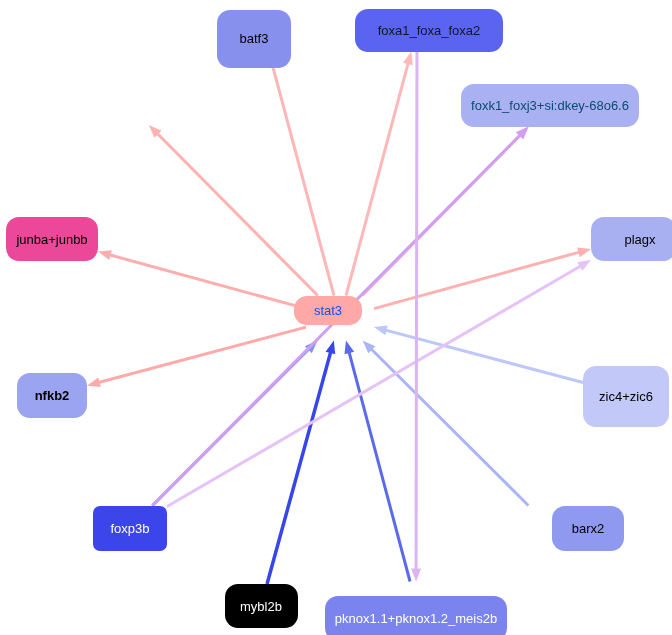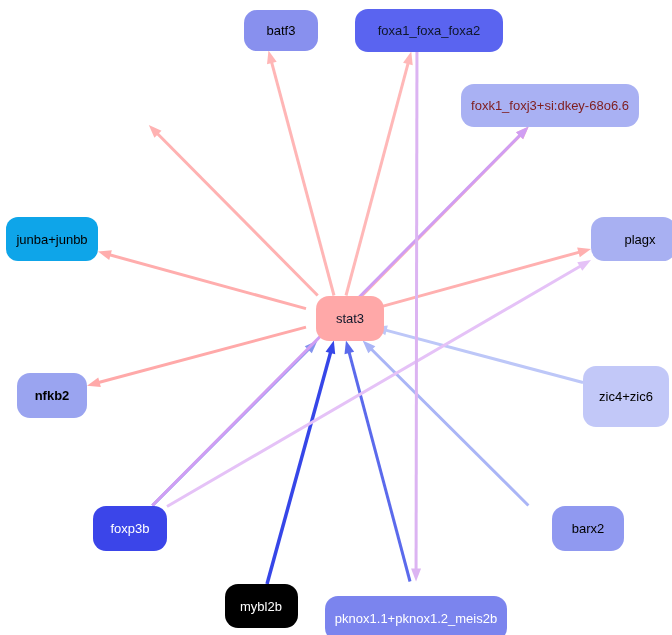--- a/index.html
+++ b/index.html
@@ -64,45 +64,45 @@
       <polygon points="362.60714285714283,340.5 375.3484656834852,346.1266057827902 368.29421365730036,353.2144494852902" fill="#aab5f6"></polygon>
       <line x1="583" y1="382.57342657342656" x2="384.6310481239684" y2="329.8599988021734" stroke="#bdc7f8" stroke-width="3"></line>
       <polygon points="374,327.034965034965 387.8480722225119,325.5413467034984 385.27985970686797,335.20593590710604" fill="#bdc7f8"></polygon>
       <line x1="152.3404255319149" y1="505.5" x2="520.902037090605" y2="134.30580550160502" stroke="#d09ef3" stroke-width="3"></line>
       <polygon points="528.6524822695036,126.5 523.0409586497166,139.2479724923053 515.9447718300756,132.20211323876114" fill="#d09ef3"></polygon>
       <line x1="167" y1="506.48490945674047" x2="581.4908076549343" y2="265.4630917258028" stroke="#e5c2f7" stroke-width="3"></line>
       <polygon points="591,259.93360160965796 582.2752681904427,270.7908137219499 577.2484589939473,262.1460934082538" fill="#e5c2f7"></polygon>
       <line x1="416.96254355400697" y1="51.5" x2="416.0583623402559" y2="570.5000166931354" stroke="#dcb4f2" stroke-width="3"></line>
       <polygon points="416.0391986062718,581.5 411.06185424331454,568.4913089400764 421.06183906773686,568.5087305164254" fill="#dcb4f2"></polygon>
     </svg>
-<div class="node" style="left: 316px; top: 295.5px; width: 68px; height: 45px; background: rgb(255, 168, 168); color: #0f172a;">
+<div class="node" style="left: 294px; top: 295.5px; width: 68px; height: 29px; background: rgb(255, 168, 168); color: #1d4ed8;">
       <span>stat3</span>
     </div>
-    <div class="node" style="left: 244px; top: 9.5px; width: 74px; height: 41px; background: rgb(136, 144, 238); color: rgb(0, 0, 0);">
+    <div class="node" style="left: 217px; top: 9.5px; width: 74px; height: 58px; background: rgb(136, 144, 238); color: rgb(0, 0, 0);">
       <span>batf3</span>
     </div>
     <div class="node" style="left: 355px; top: 8.5px; width: 148px; height: 43px; background: rgb(90, 100, 240); color: #0f172a;">
       <span>foxa1_foxa_foxa2</span>
     </div>
-    <div class="node" style="left: 461px; top: 83.5px; width: 178px; height: 43px; background: rgb(169, 177, 243); color: #7f1d1d;">
+    <div class="node" style="left: 461px; top: 83.5px; width: 178px; height: 43px; background: rgb(169, 177, 243); color: #0c4a6e;">
       <span>foxk1_foxj3+si:dkey-68o6.6</span>
     </div>
-    <div class="node" style="left: 6px; top: 217px; width: 92px; height: 44px; background: #0ea5e9; color: rgb(0, 0, 0); border-radius: 12px;">
+    <div class="node" style="left: 6px; top: 217px; width: 92px; height: 44px; background: #ec4899; color: rgb(0, 0, 0);">
       <span>junba+junbb</span>
     </div>
     <div class="node" style="left: 591px; top: 217px; width: 72px; height: 44px; background: rgb(168, 176, 242); color: rgb(0, 0, 0); padding-left: 13px;">
       <span>plagx</span>
     </div>
     <div class="node" style="left: 17px; top: 372.5px; width: 70px; height: 45px; background: rgb(154, 164, 240); color: rgb(0, 0, 0); font-weight: bold;">
       <span>nfkb2</span>
     </div>
     <div class="node" style="left: 583px; top: 366px; width: 86px; height: 61px; background: rgb(194, 200, 248); color: rgb(0, 0, 0);">
       <span>zic4+zic6</span>
     </div>
-    <div class="node" style="left: 93px; top: 505.5px; width: 74px; height: 45px; background: rgb(59, 69, 233); color: rgb(255, 255, 255);">
+    <div class="node" style="left: 93px; top: 505.5px; width: 74px; height: 45px; background: rgb(59, 69, 233); color: rgb(255, 255, 255); border-radius: 7px;">
       <span>foxp3b</span>
     </div>
     <div class="node" style="left: 515px; top: 505.5px; width: 72px; height: 45px; background: rgb(144, 153, 240); color: rgb(0, 0, 0); margin-left: 37px;">
       <span>barx2</span>
     </div>
     <div class="node" style="left: 224.5px; top: 584px; width: 73px; height: 44px; background: #000000; color: rgb(255, 255, 255);">
       <span>mybl2b</span>
     </div>
     <div class="node" style="left: 325px; top: 581.5px; width: 182px; height: 45px; background: rgb(123, 132, 238); color: rgb(255, 255, 255); margin-top: 14px;">
       <span>pknox1.1+pknox1.2_meis2b</span>

